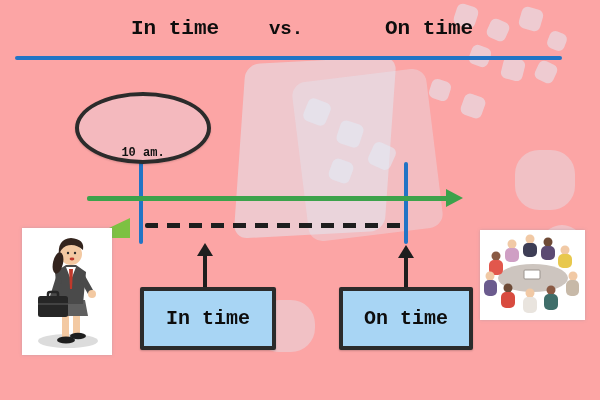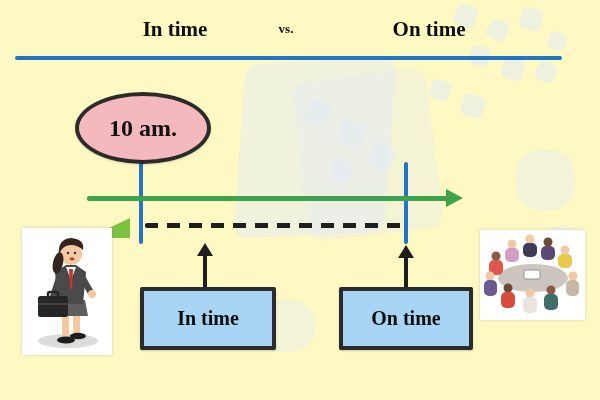--- a/index.html
+++ b/index.html
@@ -1,39 +1,39 @@
 <!DOCTYPE html>
 <html><head>
 <meta charset="utf-8">
 <style>
   html,body{margin:0;padding:0;background:#ffffff;}
   .stage{
     position:relative;width:600px;height:400px;overflow:hidden;
-    background:#fef9c3;
-    font-family:Liberation Serif, serif;
+    background:#fca5a5;
+    font-family:Liberation Mono, monospace;
   }
   
   .wm{position:absolute;background:#e2ebf5;border-radius:6px;opacity:.55;}
   .wm.big{border-radius:14px;opacity:.5;}
   .wm.soft{opacity:.4;border-radius:24px;}
   
   .title{
     position:absolute;top:16px;height:26px;line-height:26px;
     font-weight:bold;font-size:21px;color:#0d0d0d;text-align:center;
   }
-  .title.vs{font-size:13px;}
+  .title.vs{font-size:19px;}
   .rule{
     position:absolute;left:15px;top:56px;width:547px;height:4px;
     background:#2274c5;border-radius:2px;
   }
   
   .time-ellipse{
     position:absolute;border:4px solid #2b2b2b;border-radius:50%;
-    background:#f4b9be;display:flex;align-items:center;justify-content:center;
-    font-weight:bold;font-size:24px;color:#111;
+    background:#f4b9be;display:flex;align-items:flex-end;justify-content:center;
+    font-weight:bold;font-size:12px;color:#111;
     box-shadow:0 1px 2px rgba(0,0,0,.15);
   }
   
   .vline{position:absolute;width:4px;background:#2274c5;border-radius:2px;}
   
   .tl-line{position:absolute;left:87px;top:196px;width:361px;height:5px;background:#3ca24b;border-radius:2px;}
   .tl-head{
     position:absolute;left:446px;top:189px;width:0;height:0;
     border-left:17px solid #3ca24b;border-top:9.5px solid transparent;border-bottom:9.5px solid transparent;
   }

